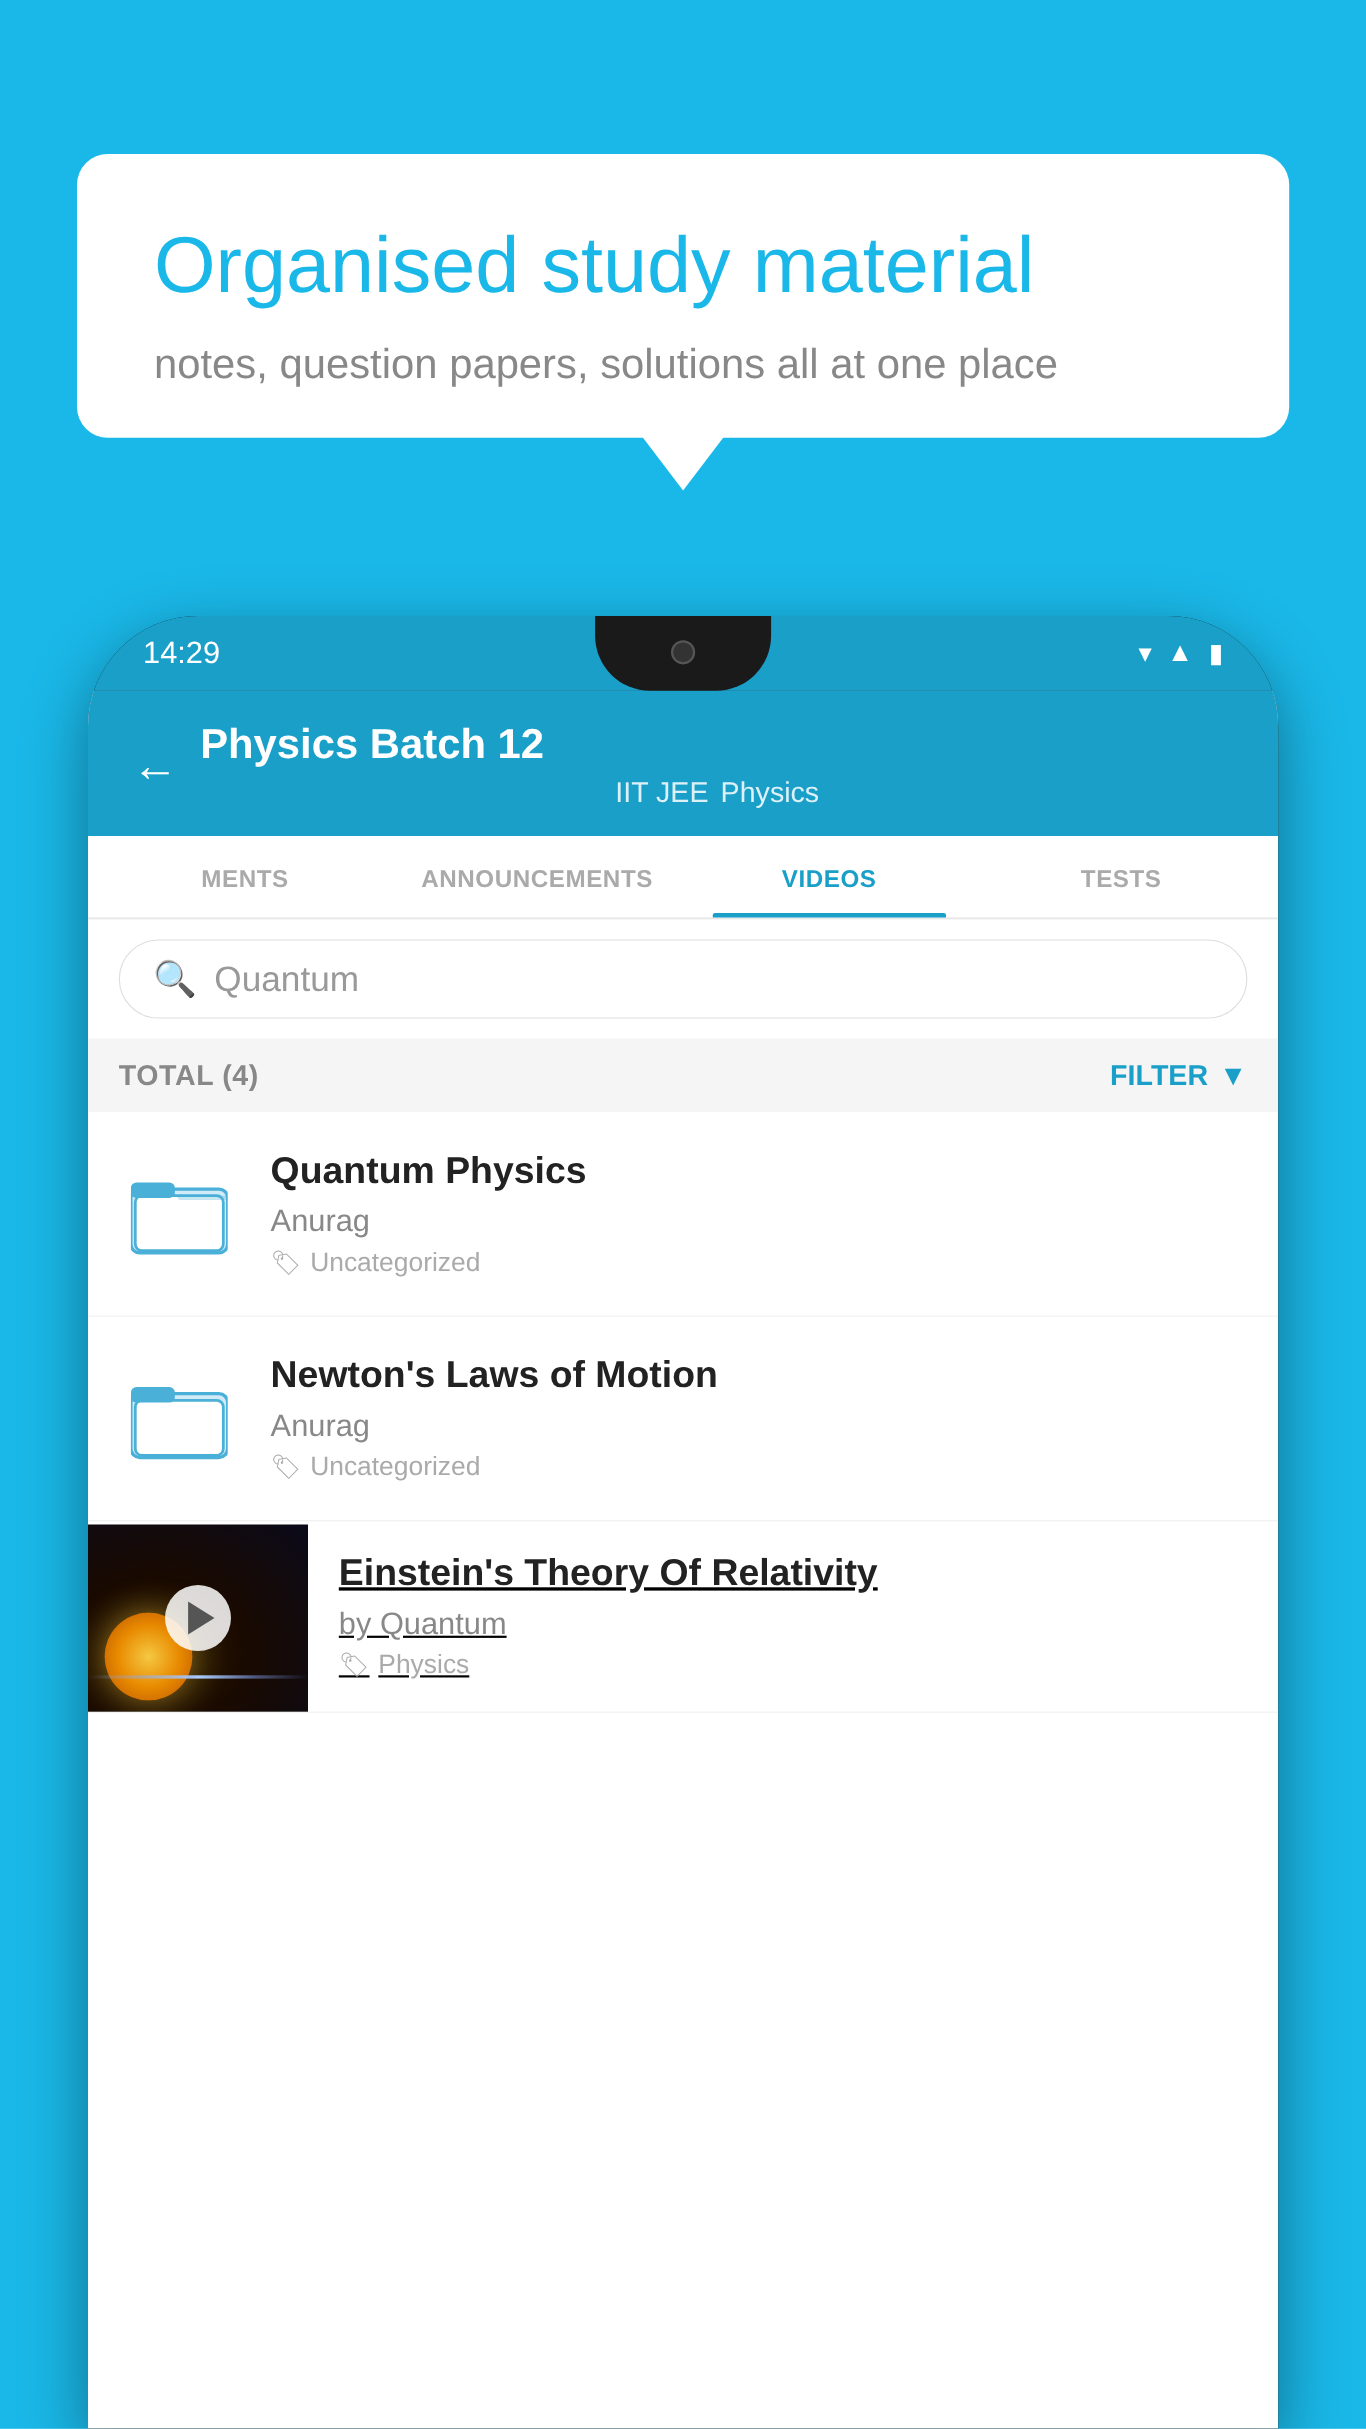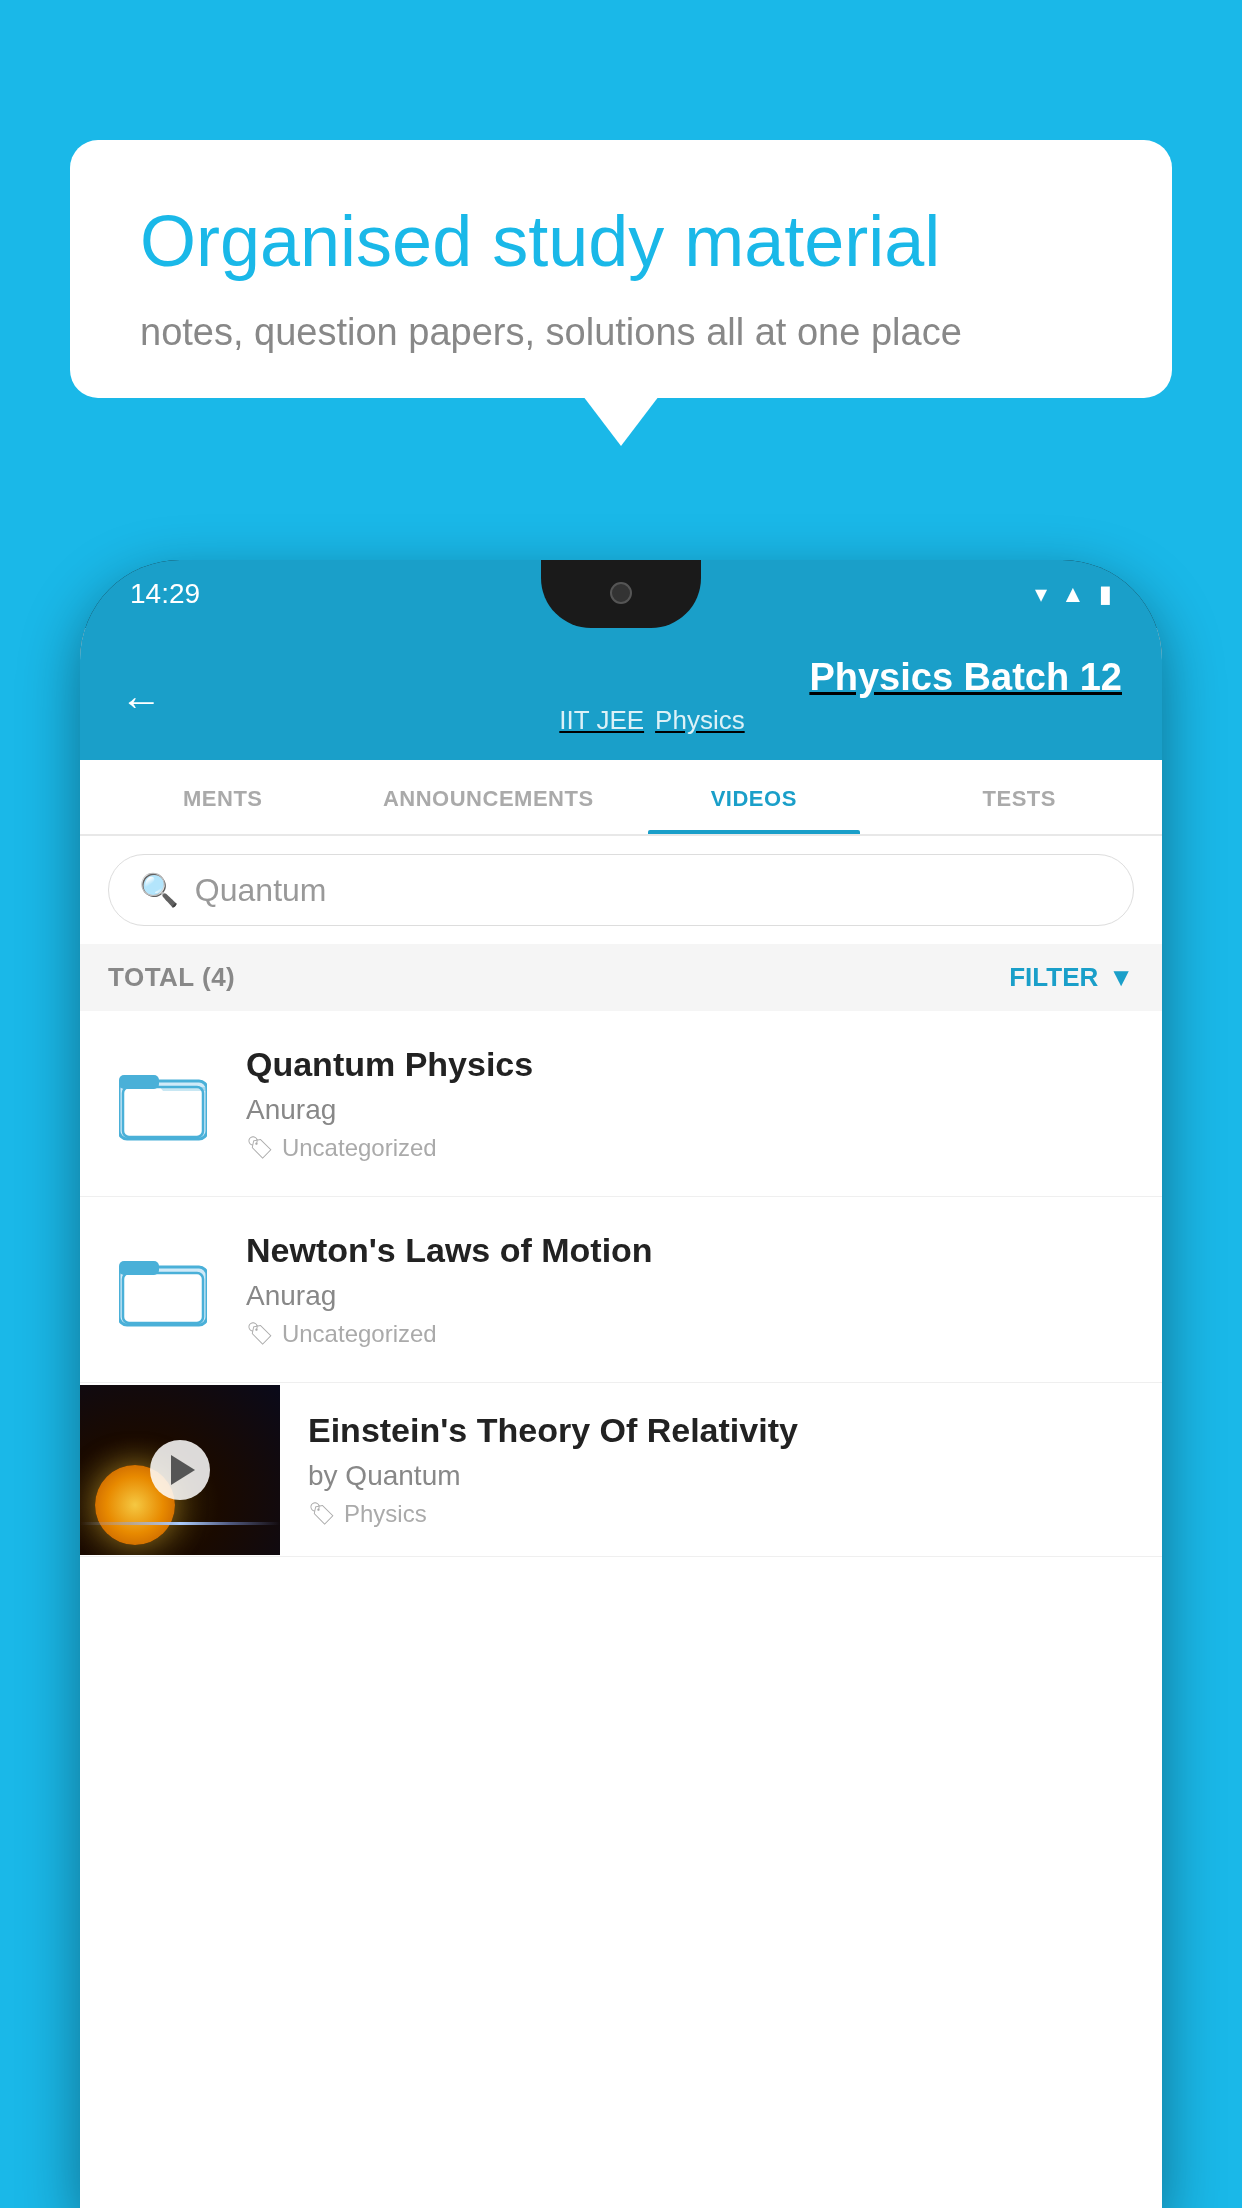--- a/index.html
+++ b/index.html
@@ -124,22 +124,21 @@
       align-items: center;
       gap: 20px;
     }
     .back-arrow {
       color: white;
       font-size: 42px;
       cursor: pointer;
     }
     .header-title-group {
       flex: 1;
-      text-align: right;
-      text-decoration: underline;
+      text-align: left;
     }
     .header-title {
       color: white;
       font-size: 38px;
       font-weight: 700;
     }
     .header-tags {
       display: flex;
       justify-content: center;
       gap: 11px;
@@ -280,24 +279,25 @@
       color: #aaa;
       font-size: 24px;
     }
     .tag-icon {
       font-size: 22px;
     }
 
     
     .video-item-thumb {
       display: flex;
-      align-items: center;
+      align-items: flex-end;
       padding: 0 0 0 0;
       border-bottom: 1.5px solid #efefef;
       gap: 0;
+      text-decoration: underline;
     }
     .thumbnail-image {
       width: 200px;
       height: 170px;
       flex-shrink: 0;
       background: #1a1a1a;
       position: relative;
       overflow: hidden;
     }
     

